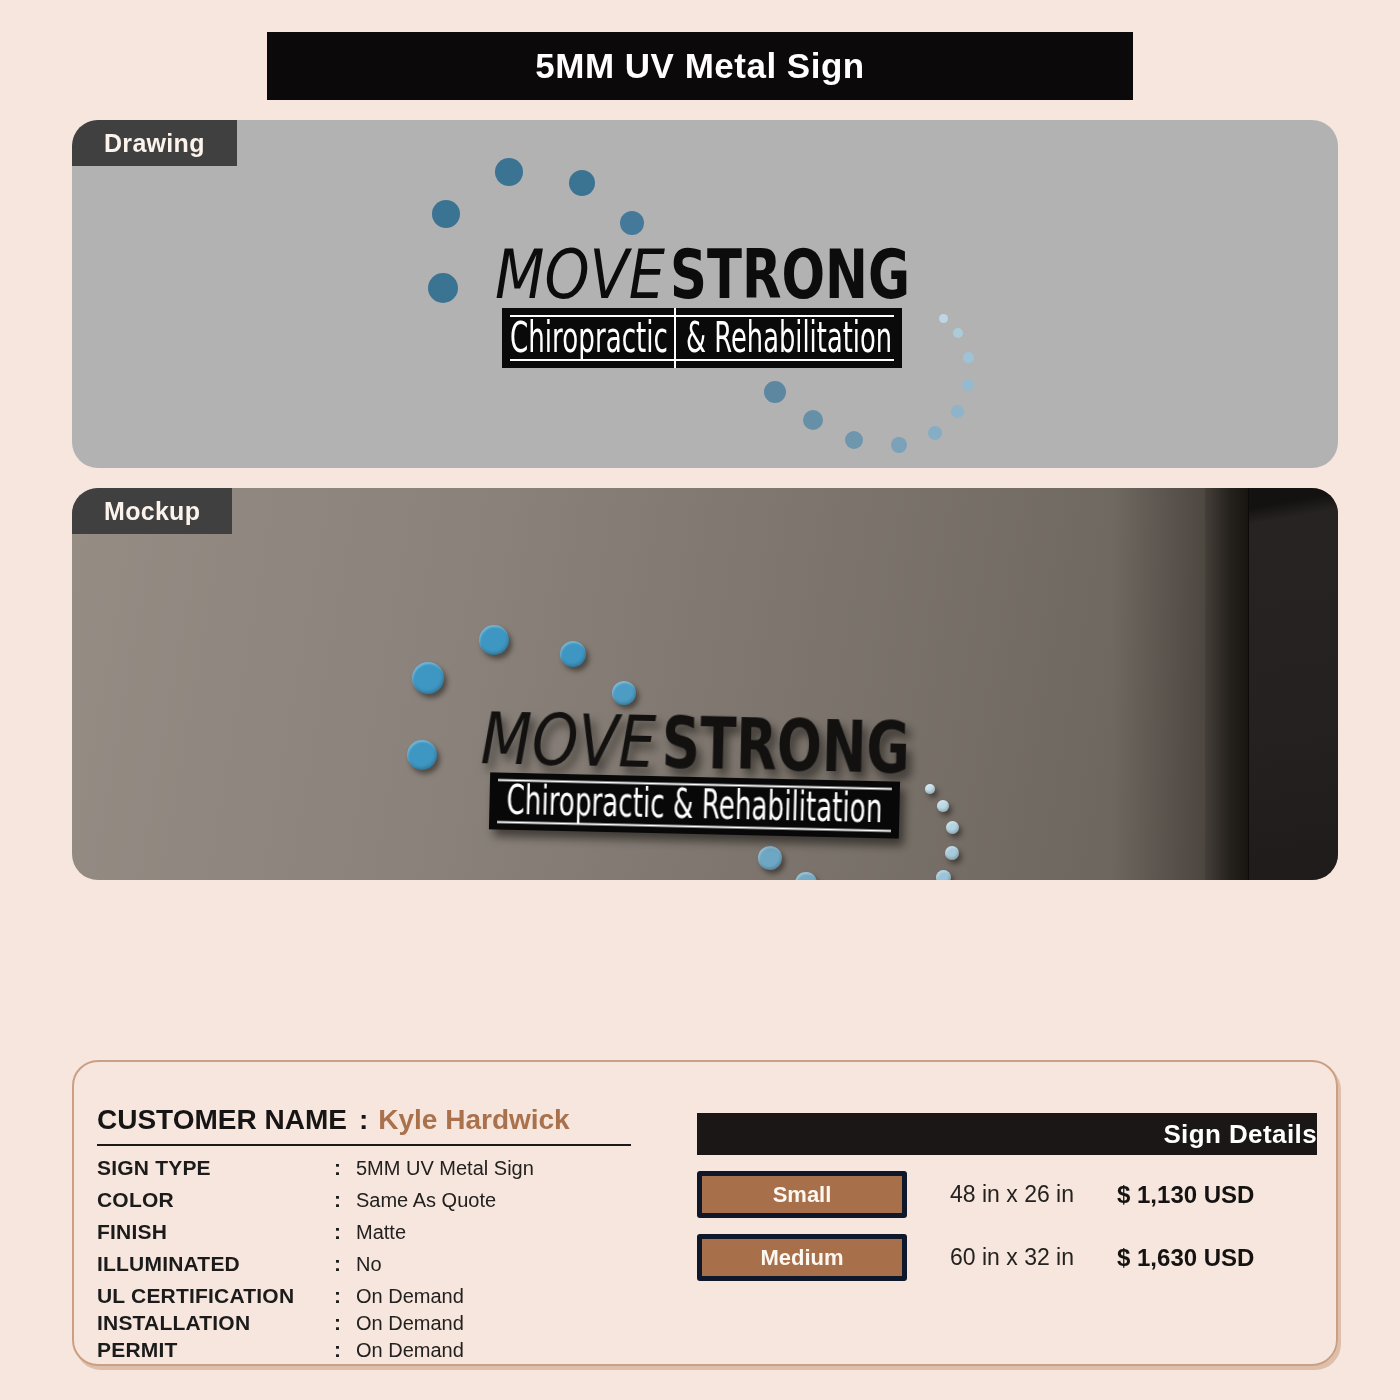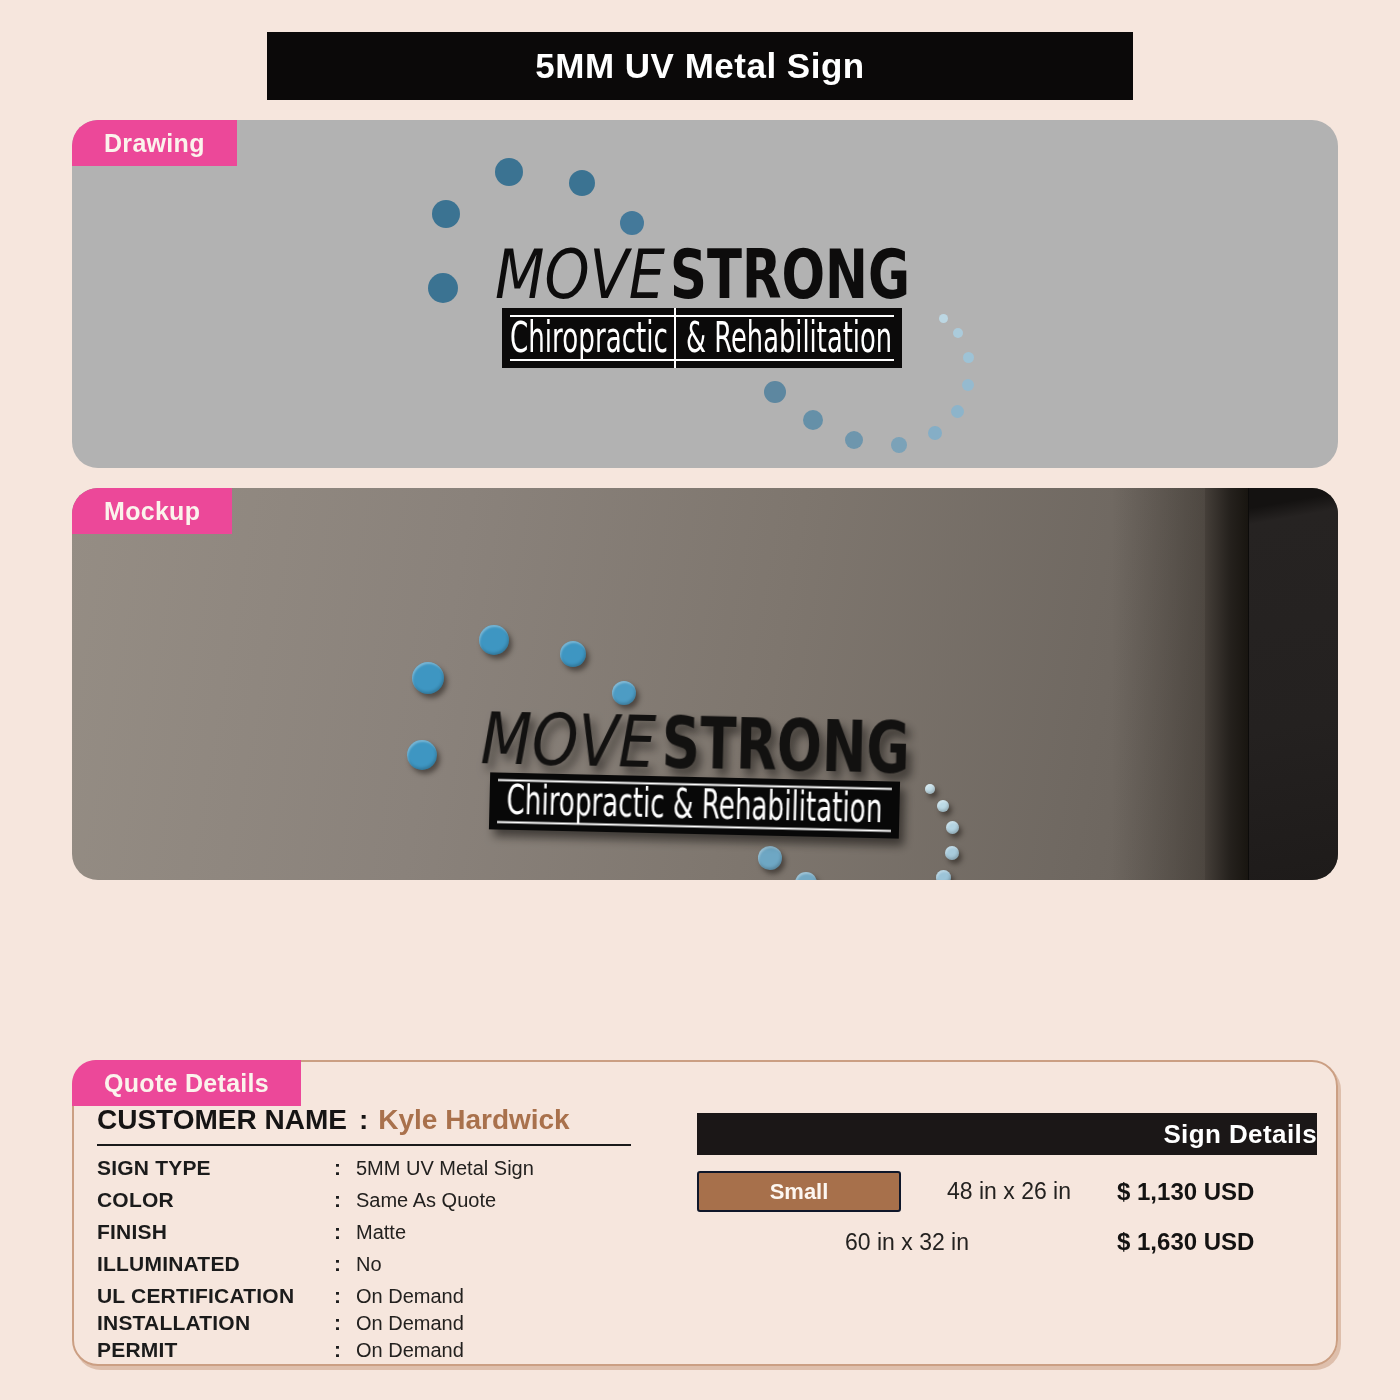--- a/index.html
+++ b/index.html
@@ -10,21 +10,21 @@
   }
   
   .title-bar{
     position:absolute;left:267px;top:32px;width:866px;height:68px;
     background:#0B0909;color:#ffffff;display:flex;align-items:center;justify-content:center;
     font-size:35px;font-weight:bold;letter-spacing:.5px;
   }
   
   .panel{position:absolute;left:72px;width:1266px;border-radius:26px;}
   .tab{
-    position:absolute;left:0;top:0;height:46px;background:#ec4899;color:#FBF3EC;
+    position:absolute;left:0;top:0;height:46px;background:#404040;color:#FBF3EC;
     display:flex;align-items:center;padding:0 32px;font-size:25px;font-weight:bold;
     border-radius:24px 0 0 0;z-index:5;letter-spacing:.3px;
   }
   #drawing-panel{top:120px;height:348px;background:#B2B2B2;overflow:hidden;}
   #mockup-panel{top:488px;height:392px;overflow:hidden;
     background:linear-gradient(100deg,#958D84 0%,#8A827B 30%,#7E766E 55%,#6F6861 80%,#645D56 100%);}
   #quote-panel{top:1060px;height:302px;background:transparent;border:2px solid #CB9F83;
     box-shadow:3px 4px 0 rgba(203,159,131,.55);width:1262px;}
   
   .dot{position:absolute;border-radius:50%;}
@@ -54,21 +54,21 @@
   .field-row{display:flex;align-items:baseline;height:25px;margin-bottom:7px;}
   .field-row.tight{margin-bottom:2px;}
   .field-label{width:237px;font-size:21px;font-weight:bold;color:#1B1B1B;letter-spacing:.2px;}
   .field-colon{width:22px;font-size:21px;font-weight:bold;color:#1B1B1B;}
   .field-value{font-size:20px;color:#23211F;}
   .sign-details{position:absolute;left:623px;top:51px;width:620px;}
   .sd-header{height:42px;background:#1B1717;color:#ffffff;display:flex;align-items:center;justify-content:flex-end;
     font-size:26px;font-weight:bold;letter-spacing:.4px;}
   .sd-row{display:flex;align-items:center;margin-top:16px;}
   .sd-row:first-of-type{margin-top:22px;}
-  .size-btn{width:200px;height:37px;background:#A7704B;border:2px solid #0f172a;border-radius:3px;
+  .size-btn{width:200px;height:37px;background:#A7704B;border:5px solid #0f172a;border-radius:3px;
     color:#FDF7F1;font-size:22px;font-weight:bold;display:flex;align-items:center;justify-content:center;
     font-family:"Liberation Sans",sans-serif;cursor:pointer;}
   .sd-dims{flex:1;text-align:center;font-size:23px;color:#242220;}
   .sd-price{width:200px;font-size:24px;font-weight:bold;color:#141312;}
 </style>
 </head>
 <body>
 
 <div class="title-bar">5MM UV Metal Sign</div>
 
@@ -133,23 +133,20 @@
     <text x="5" y="55" class="lw-italic" textLength="175" lengthAdjust="spacingAndGlyphs">MOVE</text>
     <text x="186" y="55" class="lw-bold" textLength="248" lengthAdjust="spacingAndGlyphs">STRONG</text>
     <rect x="15" y="64" width="410" height="57" fill="#080808"></rect>
     <line x1="23" y1="71.5" x2="417" y2="71.5" class="lline"></line>
     <line x1="23" y1="113.5" x2="417" y2="113.5" class="lline"></line>
     <text x="220" y="105" class="ltag" text-anchor="middle" style="font-size:41px;" textLength="376" lengthAdjust="spacingAndGlyphs">Chiropractic &amp; Rehabilitation</text>
   </svg>
 </div>
 
 <div class="panel" id="quote-panel">
-  <div class="tab" style="left:-2px;top:-2px;">
-    <span>Quote Details</span>
-  </div>
 
   <div class="customer-row">
     <span>CUSTOMER NAME</span>
     <span class="colon">:</span>
     <span class="customer-name">Kyle Hardwick</span>
   </div>
   <div class="customer-underline"></div>
 
   <div class="fields">
     <div class="field-row">
@@ -192,17 +189,18 @@
   <div class="sign-details">
     <div class="sd-header">
       <span>Sign Details</span>
     </div>
     <div class="sd-row">
       <div class="size-btn">Small</div>
       <div class="sd-dims">48 in x 26 in</div>
       <div class="sd-price">$ 1,130 USD</div>
     </div>
     <div class="sd-row">
+      <div class="size-btn">Medium</div>
       <div class="sd-dims">60 in x 32 in</div>
       <div class="sd-price">$ 1,630 USD</div>
     </div>
   </div>
 </div>
 
 </body></html>

